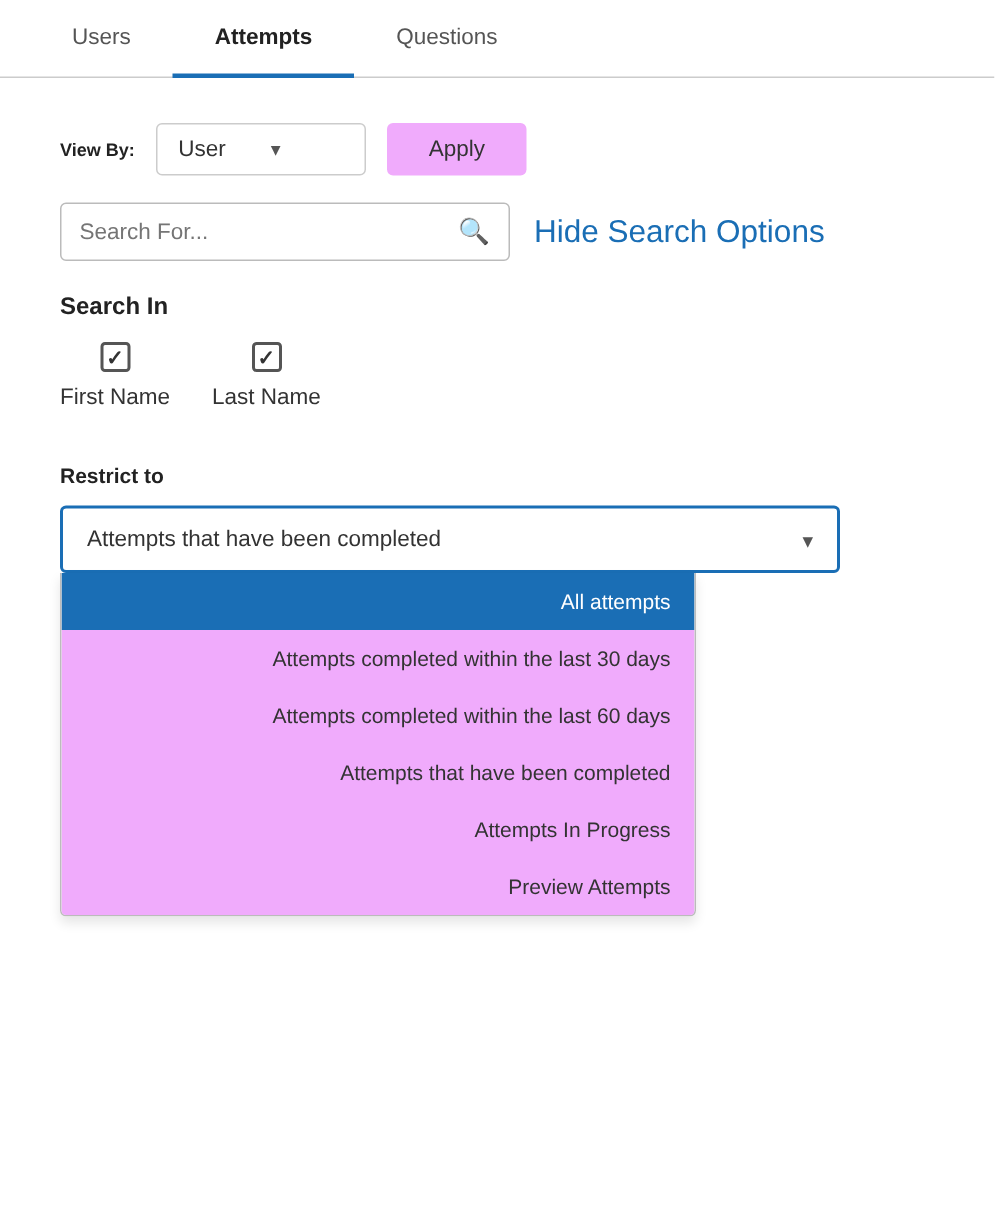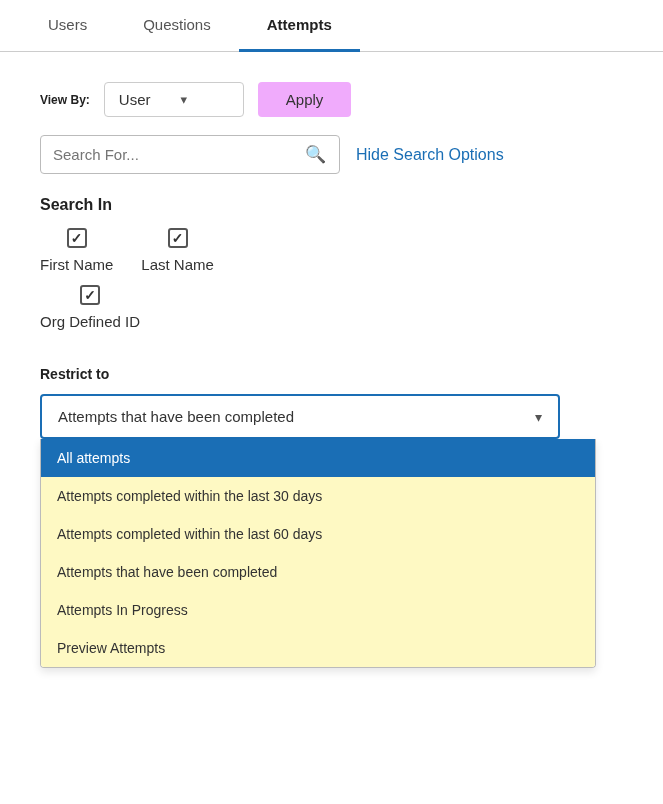--- a/index.html
+++ b/index.html
@@ -99,21 +99,21 @@
       color: #000000;
       width: 100%;
       background: transparent;
     }
     .search-icon {
       color: #888;
       font-size: 17px;
     }
     .hide-search-link {
       color: #1a6eb5;
-      font-size: 16px;
+      font-size: 21px;
       font-weight: 500;
       cursor: pointer;
       white-space: nowrap;
     }
 
     
     .section-label {
       font-size: 16px;
       font-weight: 700;
       color: #222;
@@ -175,46 +175,47 @@
       cursor: pointer;
       width: 520px;
     }
     .restrict-select .chevron {
       color: #555;
       font-size: 14px;
     }
 
     
     .dropdown-list {
-      width: 556px;
+      width: 424px;
       border: 1px solid #bbb;
       border-top: none;
       border-radius: 0 0 4px 4px;
       overflow: hidden;
       box-shadow: 0 4px 8px rgba(0,0,0,0.1);
+      text-align: right;
     }
     .dropdown-item {
       padding: 11px 16px;
       font-size: 14px;
       color: #333;
       cursor: pointer;
-      background: #fef9c3;
+      background: #f0abfc;
     }
     .dropdown-item.selected {
       background: #1a6eb5;
       color: #fff;
     }
   </style>
 </head>
 <body>
 
 <div class="tabs">
   <div class="tab">Users</div>
+  <div class="tab active">Attempts</div>
   <div class="tab">Questions</div>
-  <div class="tab active">Attempts</div>
 </div>
 
 <div class="content">
 
   <div class="view-by-row">
     <span class="view-by-label">View By:</span>
     <div class="view-by-select">
       <span>User</span>
       <span class="chevron">▾</span>
     </div>
@@ -234,26 +235,20 @@
     <div class="checkboxes-row">
       <div class="checkbox-item">
         <div class="cb-box checked"></div>
         <span>First Name</span>
       </div>
       <div class="checkbox-item">
         <div class="cb-box checked"></div>
         <span>Last Name</span>
       </div>
     </div>
-    <div class="checkboxes-row">
-      <div class="checkbox-item">
-        <div class="cb-box checked"></div>
-        <span>Org Defined ID</span>
-      </div>
-    </div>
   </div>
 
   <div class="restrict-section">
     <div class="restrict-label">Restrict to</div>
     <div class="restrict-select">
       <span>Attempts that have been completed</span>
       <span class="chevron">▾</span>
     </div>
     <div class="dropdown-list">
       <div class="dropdown-item selected">All attempts</div>

